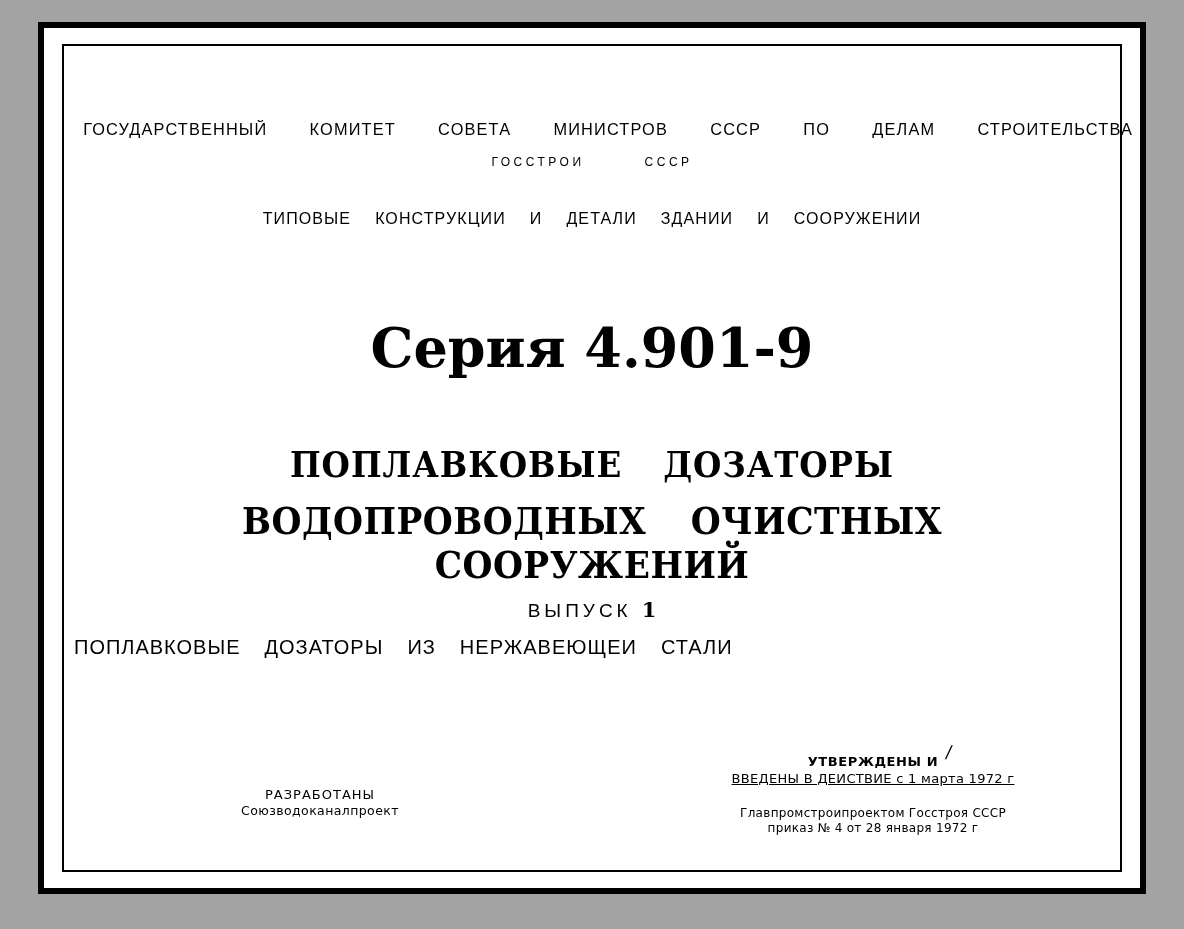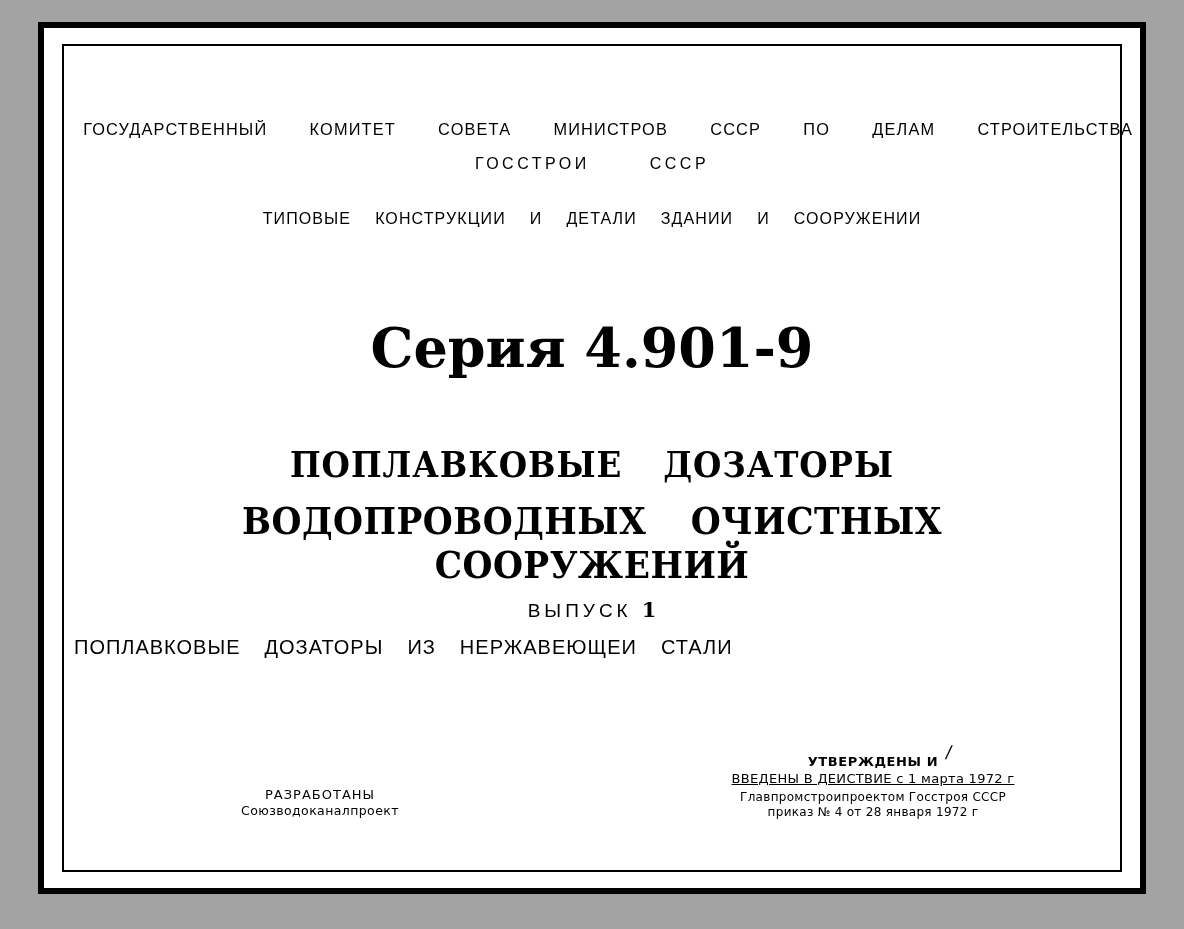--- a/index.html
+++ b/index.html
@@ -71,21 +71,21 @@
   .org-line .w:first-child { margin-left: 0; }
   .org-line .w:last-child { margin-right: 0; }
 
   .gosstroy {
     position: absolute;
     top: 111px;
     left: 0;
     width: 100%;
     text-align: center;
     font-family: "Liberation Sans Narrow", "Liberation Sans", sans-serif;
-    font-size: 16px;
+    font-size: 12px;
     letter-spacing: 3.5px;
   }
   .gosstroy .w { display: inline-block; margin: 0 30px; }
 
   .subtitle-line {
     position: absolute;
     top: 166px;
     left: 0;
     width: 100%;
     text-align: center;
@@ -198,21 +198,21 @@
     top: 55px;
     width: 430px;
     text-align: center;
     font-family: "DejaVu Sans", sans-serif;
     font-size: 13px;
     line-height: 1.3;
     letter-spacing: 0.3px;
   }
   .appr-block .l1 { letter-spacing: 0.6px; font-weight: bold; }
   .appr-block .l2 { letter-spacing: 0.3px; text-decoration: underline; }
-  .appr-block .l3 { letter-spacing: 0.3px; margin-top: 2px; }
+  .appr-block .l3 { letter-spacing: 0.3px; margin-top: 18px; }
   .appr-block .l4 { letter-spacing: 0.3px; }
   .appr-block .small { font-size: 12px; }
 
   .slash-mark {
     position: absolute;
     right: 170px;
     top: 42px;
     font-family: "DejaVu Sans", sans-serif;
     font-size: 18px;
     transform: rotate(8deg);

